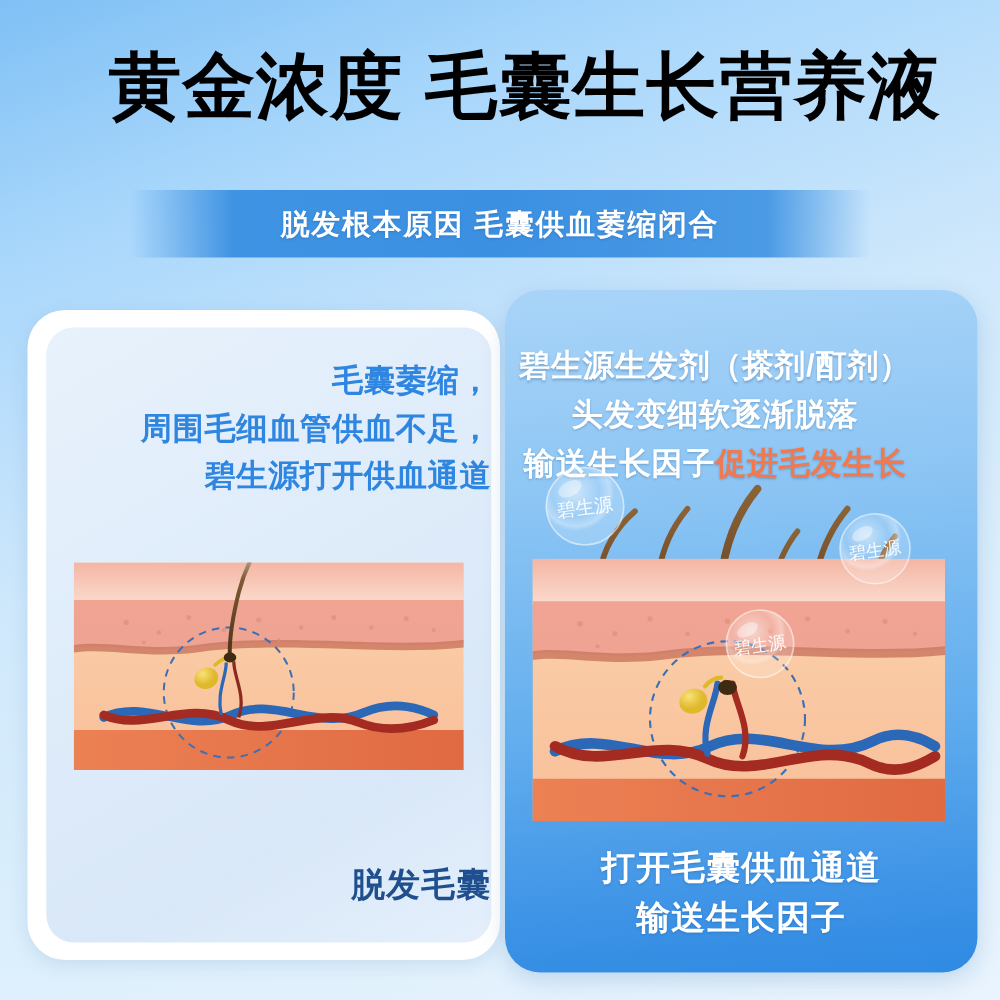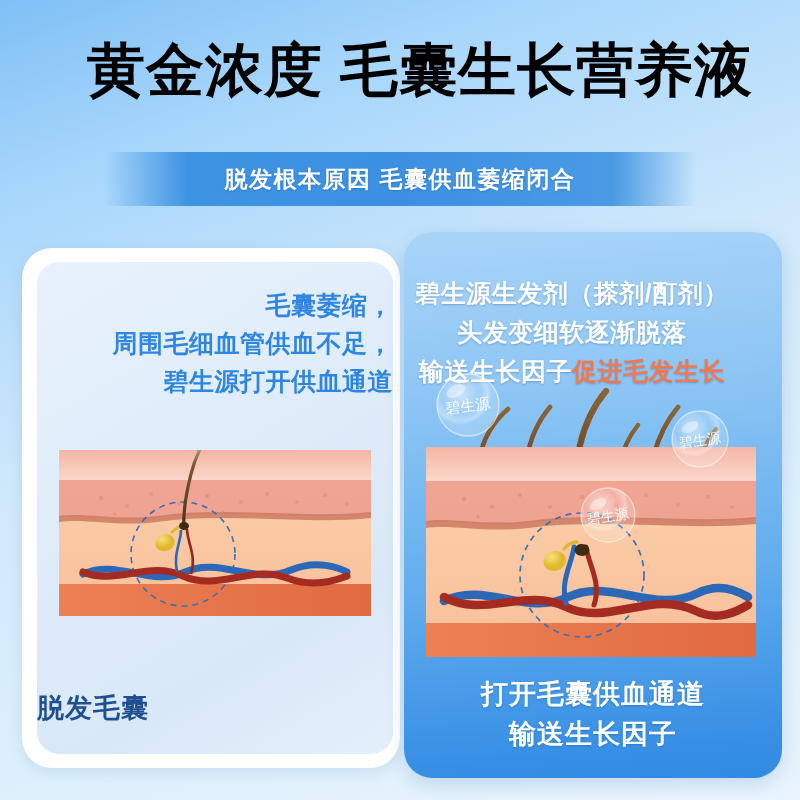--- a/index.html
+++ b/index.html
@@ -62,21 +62,21 @@
   .rtext{
     position:absolute; left:0; top:42px; width:336px;
     text-align:center; color:#ffffff;
     font-size:25px; font-weight:bold; line-height:39px; letter-spacing:.5px;
     text-shadow:0 1px 2px rgba(25,70,120,.30);
   }
   .rtext .hl{ color:#f2794e;text-align:center; }
 
   .lcaption{
     position:absolute; left:0; bottom:26px; width:356px;
-    text-align:left; color:#1f4f8f;
+    text-align:right; color:#1f4f8f;
     font-size:27px; font-weight:bold; line-height:40px; letter-spacing:1px;
   }
   .rcaption{
     position:absolute; left:0; bottom:24px; width:378px;
     text-align:center; color:#ffffff;
     font-size:27px; font-weight:bold; line-height:40px; letter-spacing:1px;
     text-shadow:0 1px 2px rgba(25,70,120,.3);
   }
 
   

